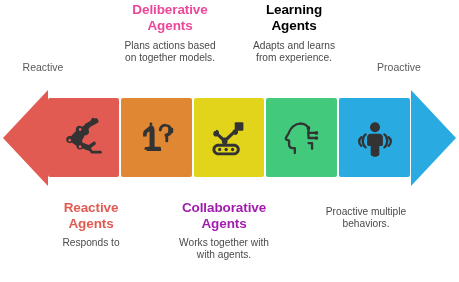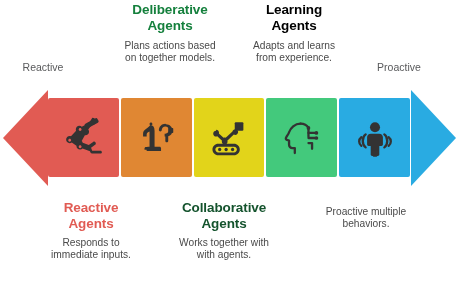--- a/index.html
+++ b/index.html
@@ -98,21 +98,21 @@
 </style>
 </head>
 <body>
 
 <div class="stage">
 
   <div class="endcap" id="label-reactive-end">Reactive</div>
   <div class="endcap" id="label-proactive-end">Proactive</div>
 
   <div class="cap top" id="cap-deliberative">
-    <div class="title" id="t-deliberative" style="color: #15803d; text-align: center;">
+    <div class="title" id="t-deliberative" style="color: #ec4899; text-align: center;">
       <span>Deliberative</span><br>
       <span>Agents</span>
     </div>
     <div class="desc">
       <span>Plans actions based</span><br>
       <span>on together models.</span>
     </div>
   </div>
 
   <div class="cap top" id="cap-learning">
@@ -203,26 +203,25 @@
     </div>
   </div>
 
   <div class="cap bottom" id="cap-reactive">
     <div class="title" id="t-reactive" style="color: rgb(225, 91, 83);">
       <span>Reactive</span><br>
       <span>Agents</span>
     </div>
     <div class="desc">
       <span>Responds to</span><br>
-      <span>immediate inputs.</span>
     </div>
   </div>
 
   <div class="cap bottom" id="cap-collaborative">
-    <div class="title" id="t-collaborative" style="color: #14532d;">
+    <div class="title" id="t-collaborative" style="color: #a21caf;">
       <span>Collaborative</span><br>
       <span>Agents</span>
     </div>
     <div class="desc">
       <span>Works together with</span><br>
       <span>with agents.</span>
     </div>
   </div>
 
   <div class="cap bottom" id="cap-hybrid">

